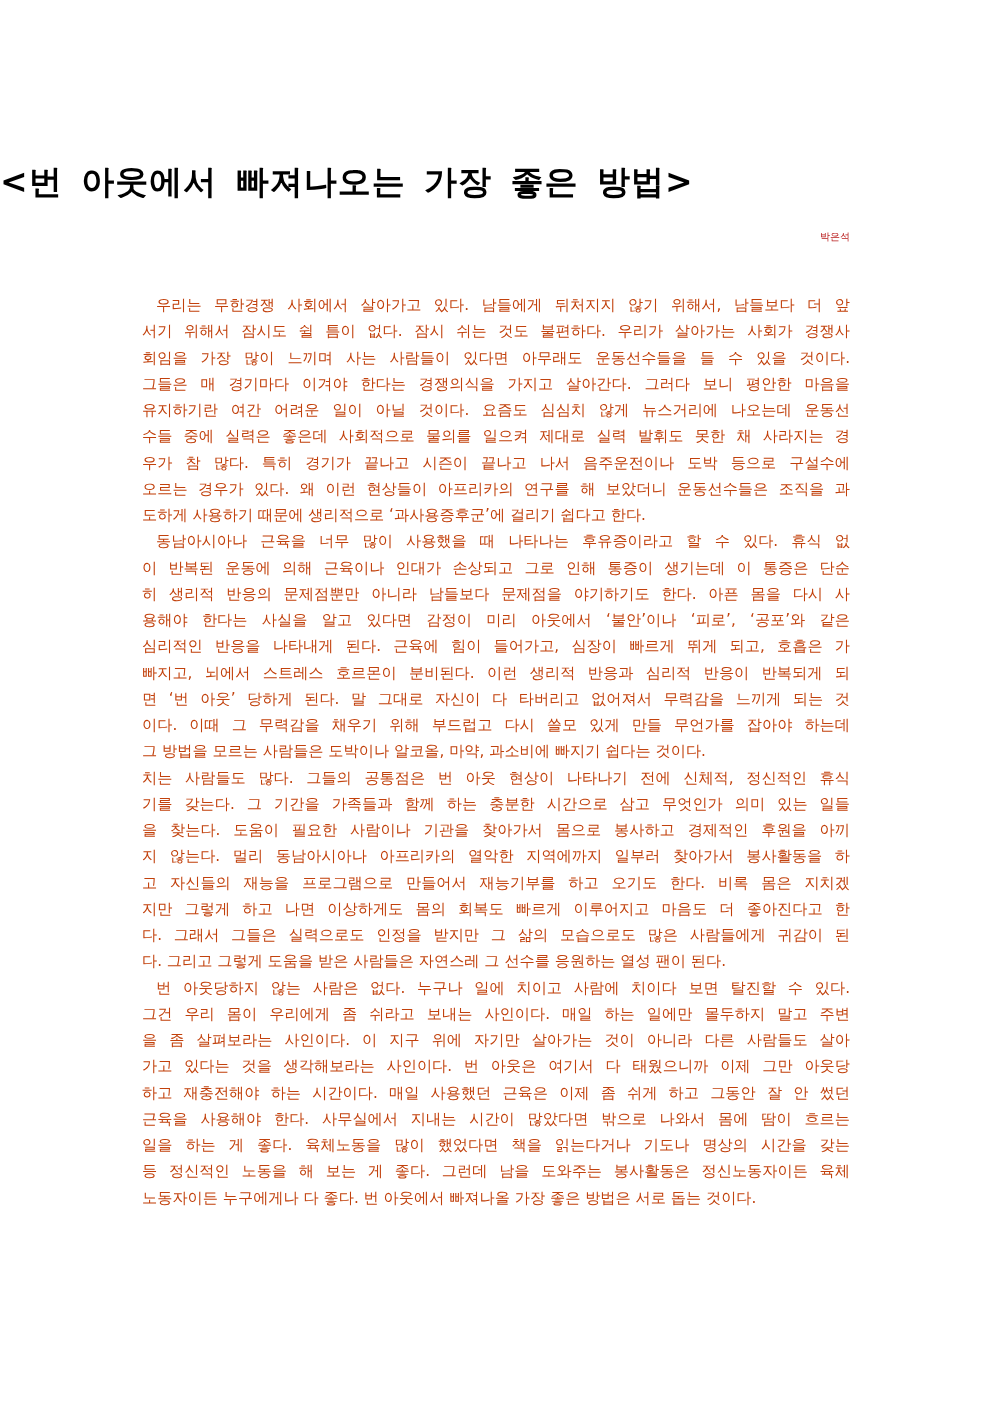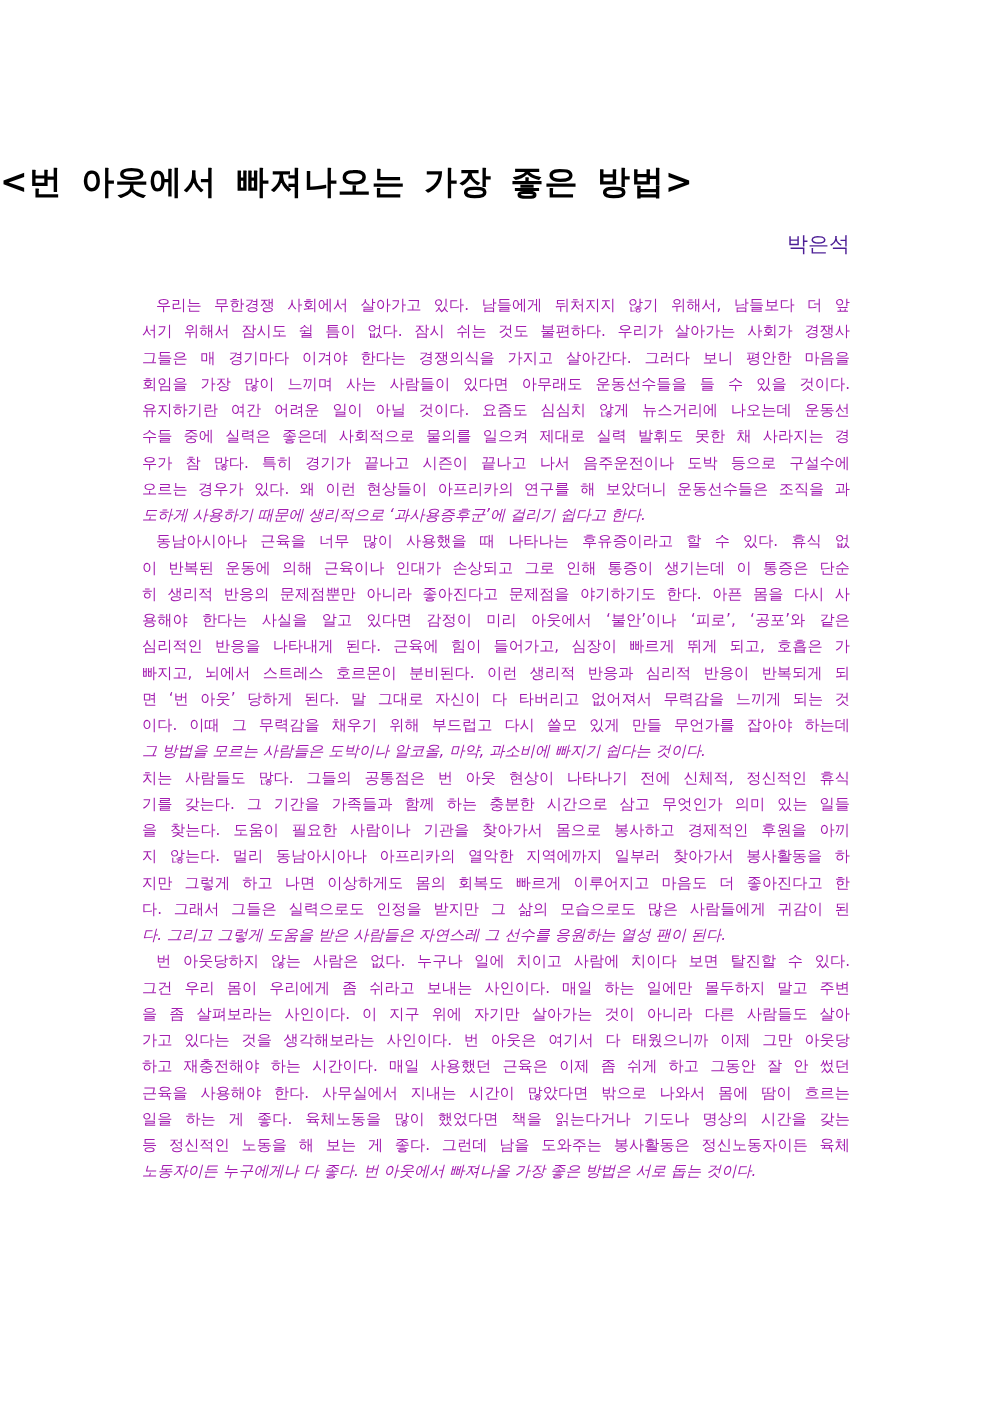--- a/index.html
+++ b/index.html
@@ -5,66 +5,67 @@
   html, body { margin:0; padding:0; background:#ffffff; }
   body { width:992px; height:1403px; position:relative; overflow:hidden; color:#111; }
   .page { position:absolute; left:0; top:0; width:992px; height:1403px; background:#fff; }
   .title {
     position:absolute; left:0; top:160px; width:992px; 
     font-family:"DejaVu Sans", sans-serif; font-weight:bold; font-size:33px;
     letter-spacing:1px; word-spacing:6px; color:#000; margin:0;
   }
   .author {
     position:absolute; right:142px; top:230px;
-    font-family:"DejaVu Sans", sans-serif; font-size:21px; color:#4c1d95;
+    font-family:"DejaVu Sans", sans-serif; font-size:10px; color:#b91c1c;
   }
   .body {
     position:absolute; left:142px; top:292px; width:708px;
     font-family:"DejaVu Sans", sans-serif; font-size:15.2px; line-height:26.25px;
-    color:#a21caf;
+    color:#c2410c;
   }
   .line { display:block; white-space:nowrap; text-align:justify; text-align-last:justify; height:26.25px; }
-  .line.last { text-align-last:left;font-style:italic; }
+  .line.last { text-align-last:left; }
   .line.indent { padding-left:14px; }
 </style>
 </head>
 <body>
 
 <div class="page">
   <h1 class="title">&lt;번 아웃에서 빠져나오는 가장 좋은 방법&gt;</h1>
   <div class="author">박은석</div>
 
   <div class="body">
     <div class="paragraph">
       <span class="line indent">우리는 무한경쟁 사회에서 살아가고 있다. 남들에게 뒤처지지 않기 위해서, 남들보다 더 앞</span>
       <span class="line">서기 위해서 잠시도 쉴 틈이 없다. 잠시 쉬는 것도 불편하다. 우리가 살아가는 사회가 경쟁사</span>
+      <span class="line">회임을 가장 많이 느끼며 사는 사람들이 있다면 아무래도 운동선수들을 들 수 있을 것이다.</span>
       <span class="line">그들은 매 경기마다 이겨야 한다는 경쟁의식을 가지고 살아간다. 그러다 보니 평안한 마음을</span>
-      <span class="line">회임을 가장 많이 느끼며 사는 사람들이 있다면 아무래도 운동선수들을 들 수 있을 것이다.</span>
       <span class="line">유지하기란 여간 어려운 일이 아닐 것이다. 요즘도 심심치 않게 뉴스거리에 나오는데 운동선</span>
       <span class="line">수들 중에 실력은 좋은데 사회적으로 물의를 일으켜 제대로 실력 발휘도 못한 채 사라지는 경</span>
       <span class="line">우가 참 많다. 특히 경기가 끝나고 시즌이 끝나고 나서 음주운전이나 도박 등으로 구설수에</span>
       <span class="line">오르는 경우가 있다. 왜 이런 현상들이 아프리카의 연구를 해 보았더니 운동선수들은 조직을 과</span>
       <span class="line last">도하게 사용하기 때문에 생리적으로 ‘과사용증후군’에 걸리기 쉽다고 한다.</span>
     </div>
     <div class="paragraph">
       <span class="line indent">동남아시아나 근육을 너무 많이 사용했을 때 나타나는 후유증이라고 할 수 있다. 휴식 없</span>
       <span class="line">이 반복된 운동에 의해 근육이나 인대가 손상되고 그로 인해 통증이 생기는데 이 통증은 단순</span>
-      <span class="line">히 생리적 반응의 문제점뿐만 아니라 좋아진다고 문제점을 야기하기도 한다. 아픈 몸을 다시 사</span>
+      <span class="line">히 생리적 반응의 문제점뿐만 아니라 남들보다 문제점을 야기하기도 한다. 아픈 몸을 다시 사</span>
       <span class="line">용해야 한다는 사실을 알고 있다면 감정이 미리 아웃에서 ‘불안’이나 ‘피로’, ‘공포’와 같은</span>
       <span class="line">심리적인 반응을 나타내게 된다. 근육에 힘이 들어가고, 심장이 빠르게 뛰게 되고, 호흡은 가</span>
       <span class="line">빠지고, 뇌에서 스트레스 호르몬이 분비된다. 이런 생리적 반응과 심리적 반응이 반복되게 되</span>
       <span class="line">면 ‘번 아웃’ 당하게 된다. 말 그대로 자신이 다 타버리고 없어져서 무력감을 느끼게 되는 것</span>
       <span class="line">이다. 이때 그 무력감을 채우기 위해 부드럽고 다시 쓸모 있게 만들 무언가를 잡아야 하는데</span>
       <span class="line last">그 방법을 모르는 사람들은 도박이나 알코올, 마약, 과소비에 빠지기 쉽다는 것이다.</span>
     </div>
     <div class="paragraph">
       <span class="line">치는 사람들도 많다. 그들의 공통점은 번 아웃 현상이 나타나기 전에 신체적, 정신적인 휴식</span>
       <span class="line">기를 갖는다. 그 기간을 가족들과 함께 하는 충분한 시간으로 삼고 무엇인가 의미 있는 일들</span>
       <span class="line">을 찾는다. 도움이 필요한 사람이나 기관을 찾아가서 몸으로 봉사하고 경제적인 후원을 아끼</span>
       <span class="line">지 않는다. 멀리 동남아시아나 아프리카의 열악한 지역에까지 일부러 찾아가서 봉사활동을 하</span>
+      <span class="line">고 자신들의 재능을 프로그램으로 만들어서 재능기부를 하고 오기도 한다. 비록 몸은 지치겠</span>
       <span class="line">지만 그렇게 하고 나면 이상하게도 몸의 회복도 빠르게 이루어지고 마음도 더 좋아진다고 한</span>
       <span class="line">다. 그래서 그들은 실력으로도 인정을 받지만 그 삶의 모습으로도 많은 사람들에게 귀감이 된</span>
       <span class="line last">다. 그리고 그렇게 도움을 받은 사람들은 자연스레 그 선수를 응원하는 열성 팬이 된다.</span>
     </div>
     <div class="paragraph">
       <span class="line indent">번 아웃당하지 않는 사람은 없다. 누구나 일에 치이고 사람에 치이다 보면 탈진할 수 있다.</span>
       <span class="line">그건 우리 몸이 우리에게 좀 쉬라고 보내는 사인이다. 매일 하는 일에만 몰두하지 말고 주변</span>
       <span class="line">을 좀 살펴보라는 사인이다. 이 지구 위에 자기만 살아가는 것이 아니라 다른 사람들도 살아</span>
       <span class="line">가고 있다는 것을 생각해보라는 사인이다. 번 아웃은 여기서 다 태웠으니까 이제 그만 아웃당</span>
       <span class="line">하고 재충전해야 하는 시간이다. 매일 사용했던 근육은 이제 좀 쉬게 하고 그동안 잘 안 썼던</span>

